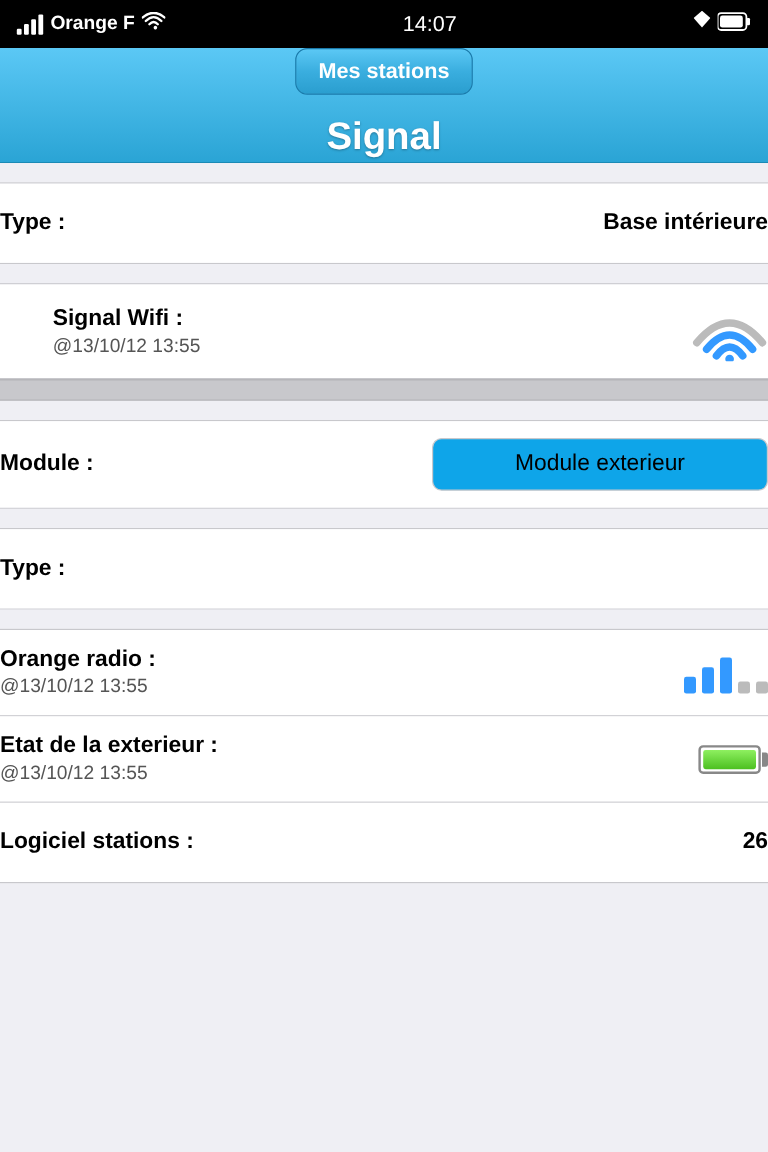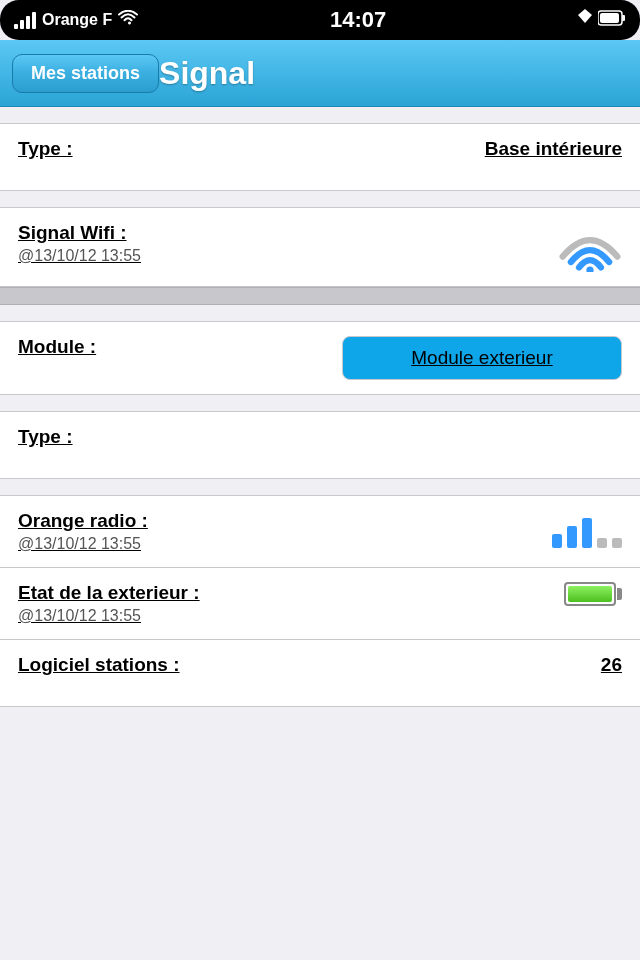--- a/index.html
+++ b/index.html
@@ -16,42 +16,43 @@
     .status-bar {
       height: 40px;
       background: #000;
       display: flex;
       align-items: center;
       justify-content: space-between;
       padding: 0 14px;
       color: #fff;
       font-size: 16px;
       font-weight: 600;
-      border-radius: 19px;
     }
     .status-left { display: flex; align-items: center; gap: 6px; }
-    .status-center { font-size: 22px; font-weight: 700; }
+    .status-center { font-size: 18px; font-weight: 400; }
     .status-right { display: flex; align-items: center; gap: 6px; }
 
     
     .signal-bars { display: flex; align-items: flex-end; gap: 2px; }
     .signal-bars span {
       background: #fff;
       width: 4px;
       border-radius: 1px;
     }
 
     
     .nav-bar {
-      height: 67px;
+      height: 96px;
       background: linear-gradient(to bottom, #5bc8f5 0%, #2aa4d5 100%);
       display: flex;
       align-items: center;
       padding: 0 12px;
+      gap: 16px;
       border-bottom: 1px solid #1a8ab5;
+      flex-direction: column;
     }
     .nav-back-btn {
       background: linear-gradient(to bottom, #5bc8f5 0%, #3aaedf 50%, #2a9ecf 100%);
       border: 1.5px solid #1a7aaa;
       border-radius: 10px;
       color: #fff;
       font-size: 18px;
       font-weight: bold;
       padding: 8px 18px;
       cursor: pointer;
@@ -76,26 +77,25 @@
 
     
     .table-group {
       background: #fff;
       border-top: 1px solid #c8c8cc;
       border-bottom: 1px solid #c8c8cc;
     }
 
     .table-row {
       display: flex;
-      align-items: flex-start;
+      align-items: center;
       min-height: 66px;
-      padding: 14px 18px;
+      padding: 14px 0;
       border-bottom: 1px solid #c8c8cc;
       background: #fff;
-      text-decoration: underline;
     }
     .table-row:last-child {
       border-bottom: none;
     }
 
     .row-label {
       flex: 0 0 auto;
       font-size: 19px;
       font-weight: bold;
       color: #000;
@@ -234,21 +234,21 @@
   <div class="table-group">
     <div class="table-row">
       <div class="row-label">Type :</div>
       <div class="row-value">Base intérieure</div>
     </div>
   </div>
 
   <div class="section-gap"></div>
   <div class="table-group">
     <div class="table-row">
-      <div style="flex:0 0 auto; min-width:220px;">
+      <div style="flex:0 0 auto; min-width:220px;margin-left:44px;">
         <div class="row-label">Signal Wifi :</div>
         <div class="row-label-sub">@13/10/12 13:55</div>
       </div>
       <div style="flex:1; display:flex; justify-content:flex-end; align-items:center;">
         <svg class="wifi-svg" viewBox="0 0 70 55">
 
           <path d="M5 38 Q35 2 65 38" stroke="#bbb" stroke-width="7" fill="none" stroke-linecap="round"></path>
 
           <path d="M14 44 Q35 18 56 44" stroke="#3399ff" stroke-width="7" fill="none" stroke-linecap="round"></path>
 

